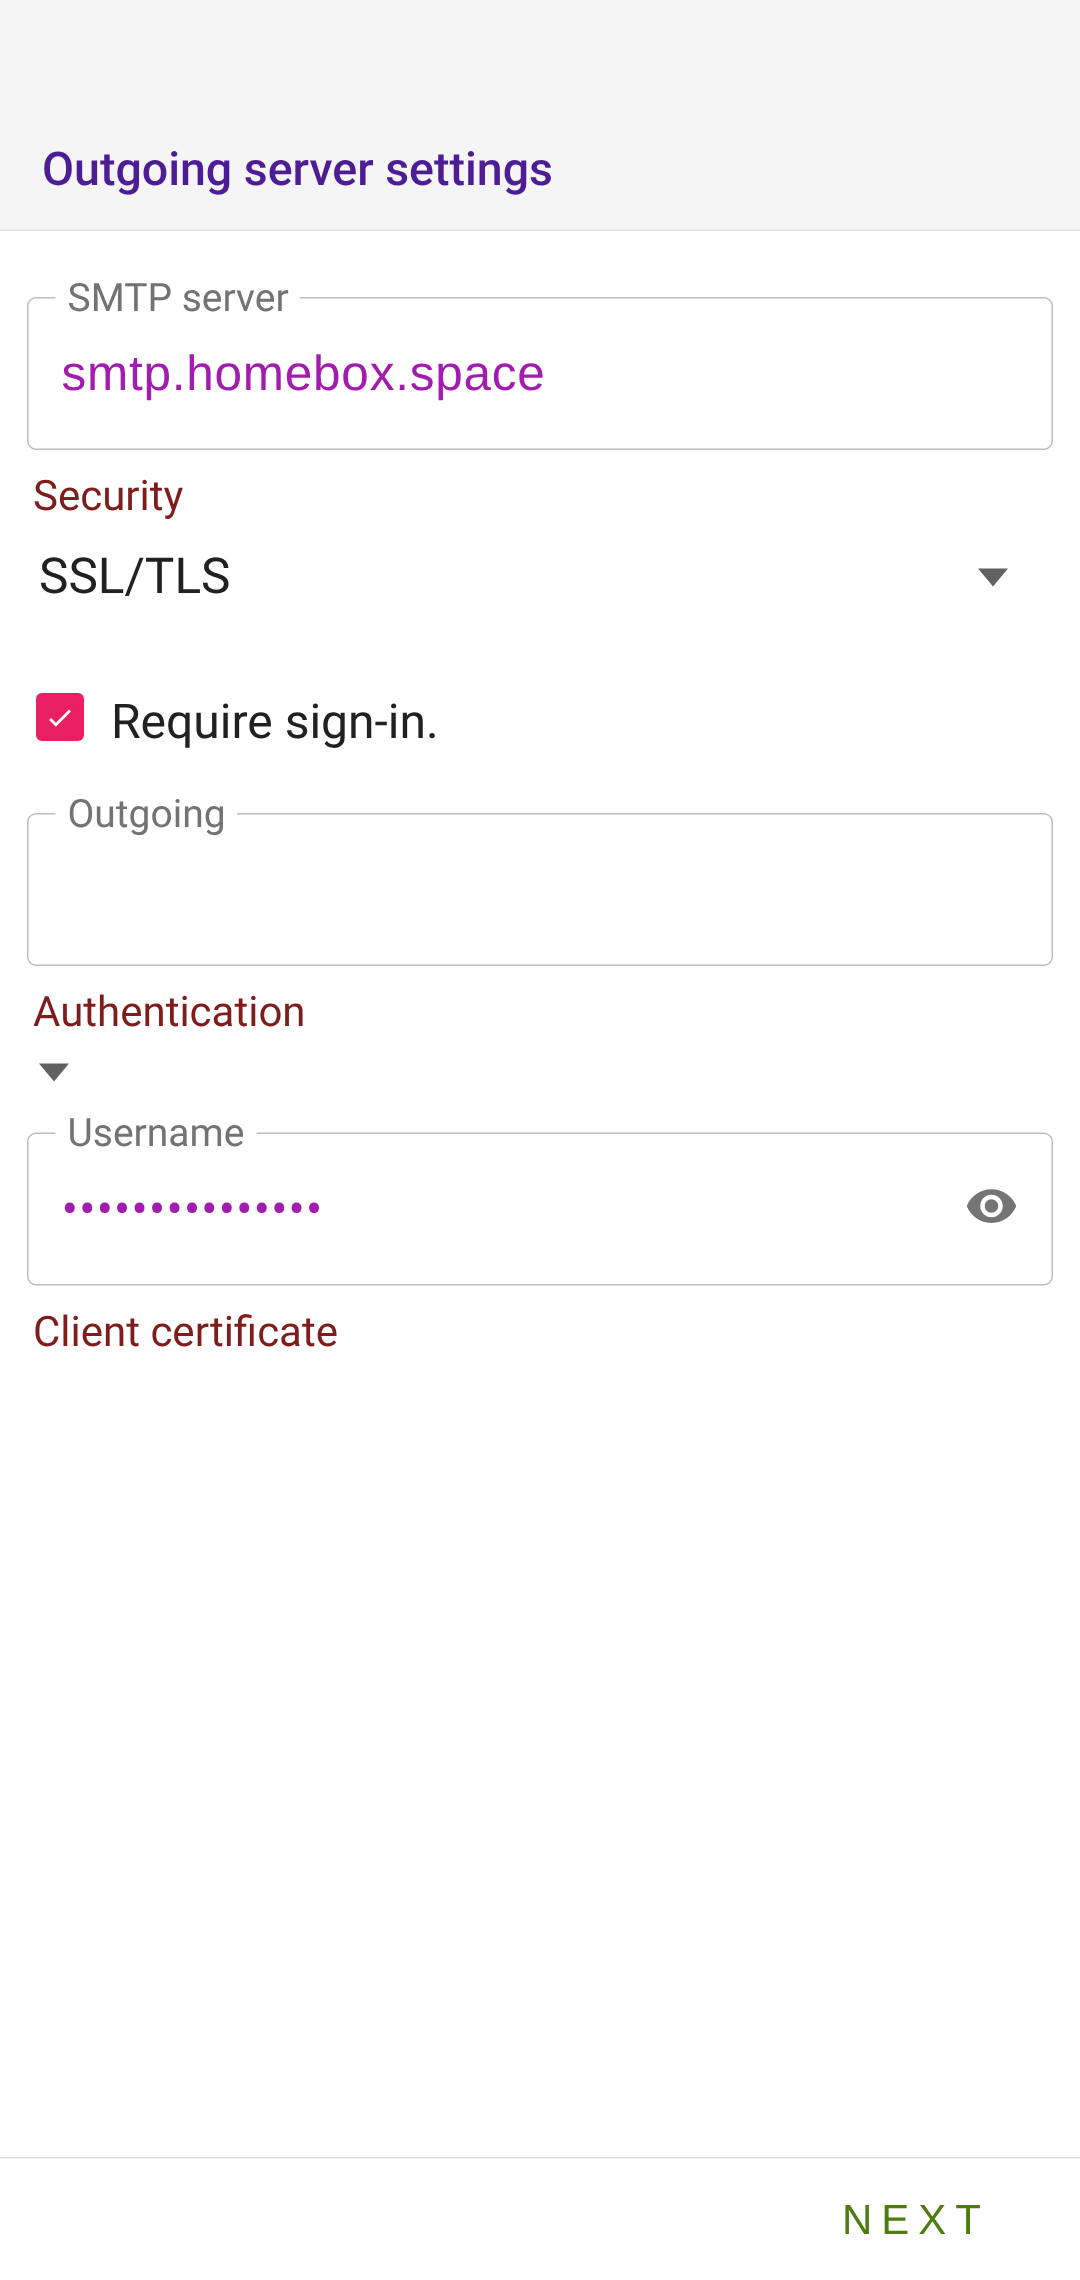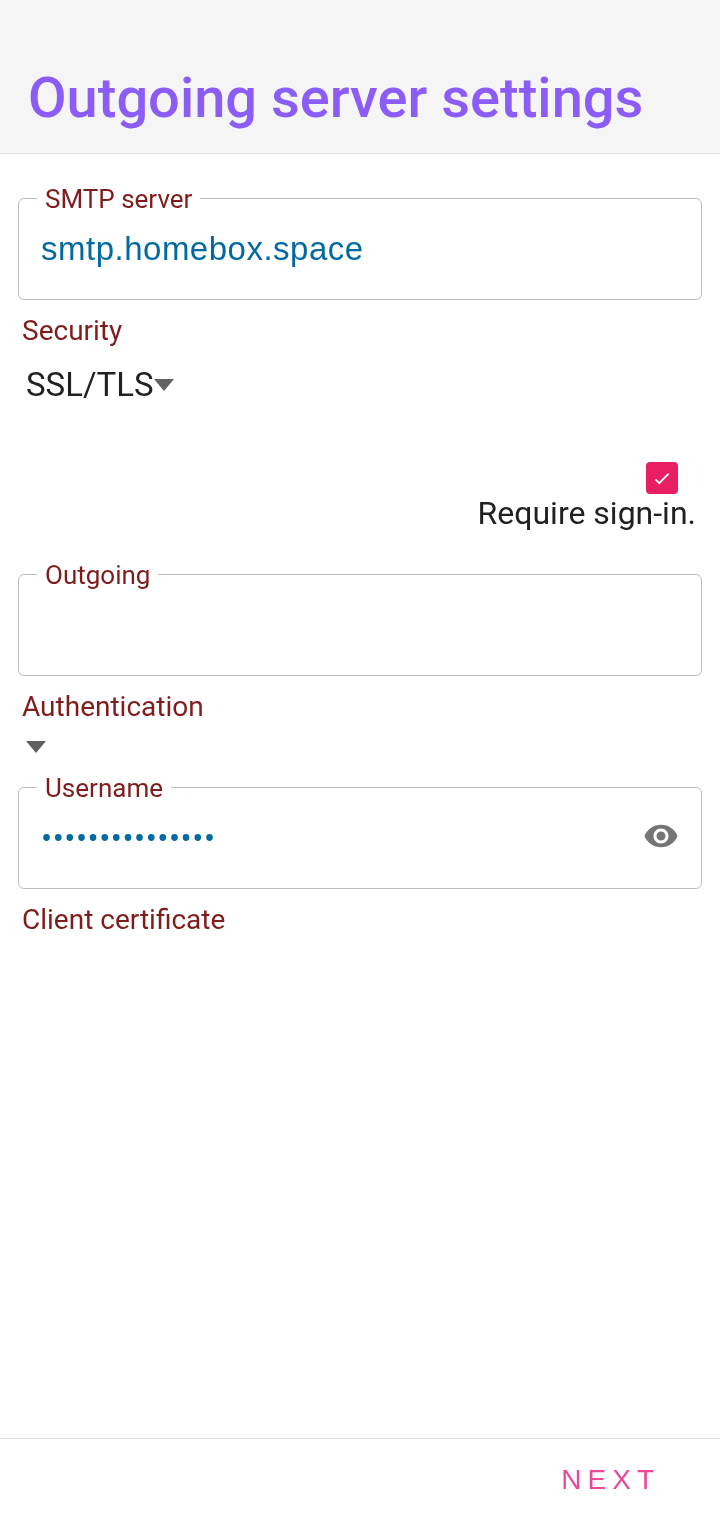--- a/index.html
+++ b/index.html
@@ -6,23 +6,23 @@
   html, body { width: 720px; height: 1520px; font-family: Roboto, Arial, sans-serif; background: #ffffff; }
   .header {
     height: 154px;
     background: #f5f5f5;
     border-bottom: 1px solid #e0e0e0;
     display: flex;
     align-items: flex-end;
     padding: 0 28px 22px 28px;
   }
   .header-title {
-    font-size: 56px;
+    font-size: 31px;
     font-weight: 500;
-    color: #8b5cf6;
+    color: #4c1d95;
   }
   .content {
     padding: 34px 18px 0 18px;
   }
   .outlined-field {
     position: relative;
     border: 1.5px solid #bdbdbd;
     border-radius: 6px;
     height: 102px;
     display: flex;
@@ -30,62 +30,62 @@
     padding: 0 22px;
     margin-bottom: 14px;
   }
   .outlined-field .floating-label {
     position: absolute;
     top: -15px;
     left: 18px;
     background: #ffffff;
     padding: 0 8px;
     font-size: 26px;
-    color: #7f1d1d;
+    color: #737373;
   }
   .outlined-field .field-value {
     font-size: 33px;
-    color: #0369a1;
+    color: #a21caf;
     border: none;
     outline: none;
     width: 100%;
     background: transparent;
     letter-spacing: 0.5px;
   }
   .password-dots {
     font-size: 28px;
     letter-spacing: 4px;
     color: #212121;
   }
   .plain-label {
     font-size: 28px;
     color: #7f1d1d;
     margin: 14px 4px 8px 4px;
   }
   .dropdown {
     display: flex;
     align-items: center;
+    justify-content: space-between;
     padding: 10px 30px 10px 8px;
     margin-bottom: 24px;
   }
   .dropdown-value {
     font-size: 33px;
     color: #212121;
   }
   .dropdown .caret {
     width: 0; height: 0;
     border-left: 10px solid transparent;
     border-right: 10px solid transparent;
     border-top: 12px solid #616161;
   }
   .checkbox-row {
     display: flex;
-    align-items: flex-end;
+    align-items: flex-start;
     padding: 24px 6px 42px 6px;
-    flex-direction: column;
   }
   .checkbox {
     width: 32px; height: 32px;
     background: #e91e63;
     border-radius: 4px;
     display: flex;
     align-items: center;
     justify-content: center;
     margin-right: 18px;
     flex-shrink: 0;
@@ -108,21 +108,21 @@
     height: 82px;
     border-top: 1px solid #e0e0e0;
     display: flex;
     align-items: center;
     justify-content: flex-end;
     padding: 0 60px;
   }
   .next-btn {
     font-size: 28px;
     font-weight: 500;
-    color: #ec4899;
+    color: #4d7c0f;
     letter-spacing: 6px;
     background: none;
     border: none;
   }
   .client-cert-dropdown {
     display: flex;
     align-items: center;
     justify-content: flex-end;
     padding: 36px 30px 10px 8px;
   }

